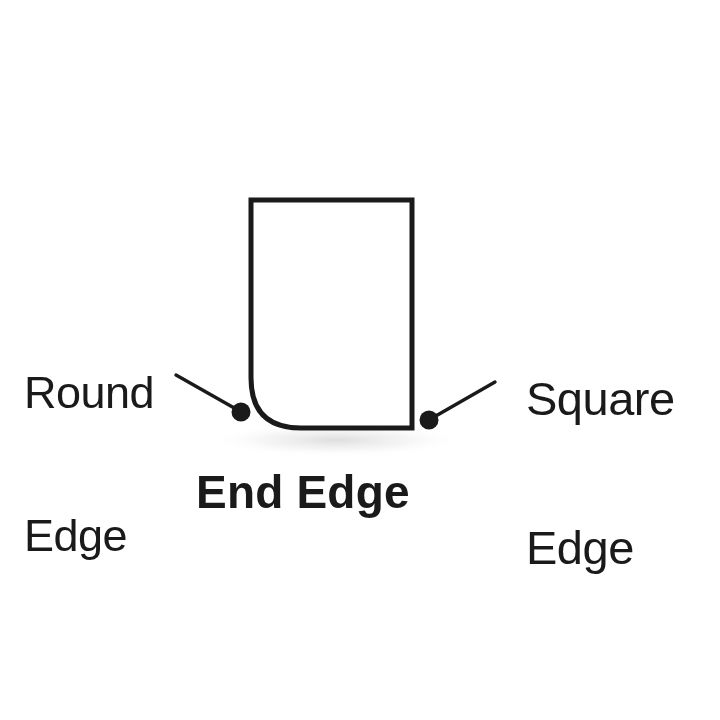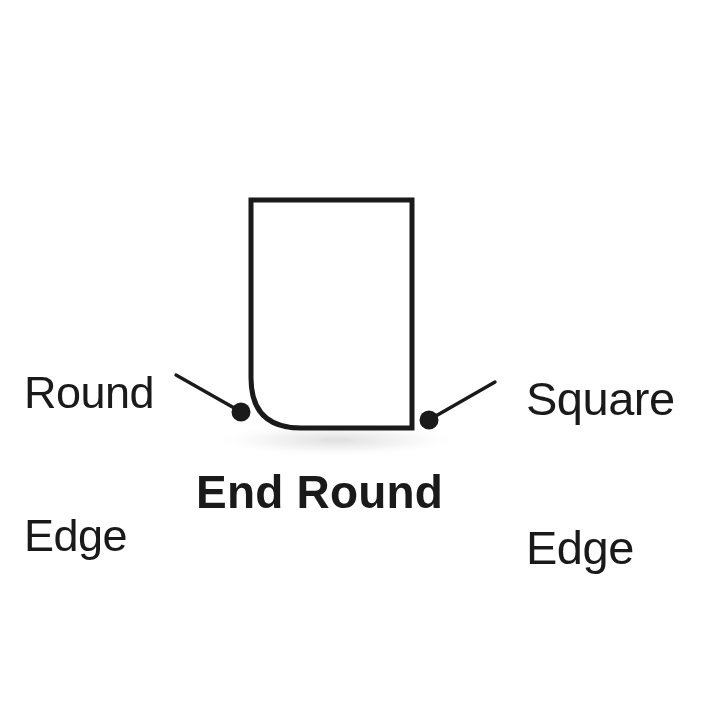--- a/index.html
+++ b/index.html
@@ -86,15 +86,15 @@
   <div class="txt" id="label-round">
     <span class="lbl-line">Round</span>
     <span class="lbl-line">Edge</span>
   </div>
 
   <div class="txt" id="label-square">
     <span class="lbl-line">Square</span>
     <span class="lbl-line">Edge</span>
   </div>
 
-  <div class="txt" id="caption">End Round</div>
+  <div class="txt" id="caption">End Edge</div>
 
 </div>
 
 </body></html>

